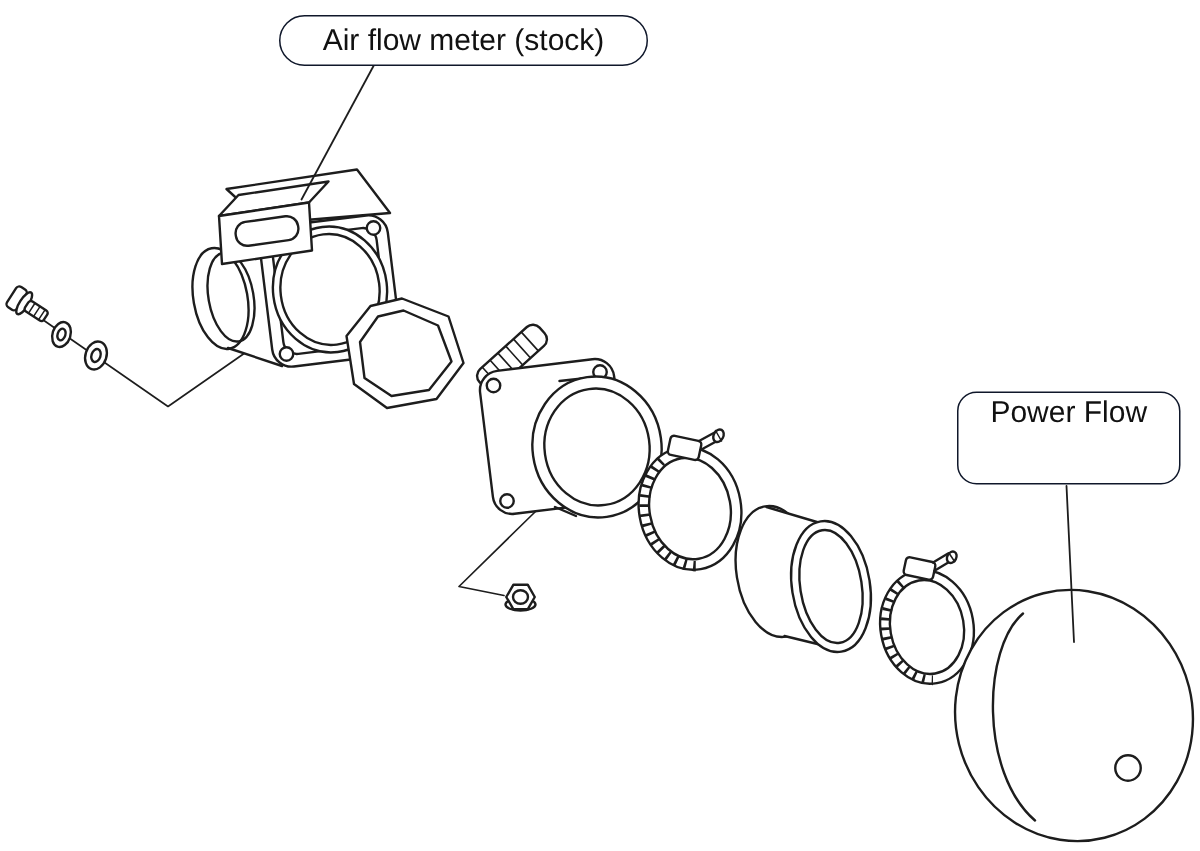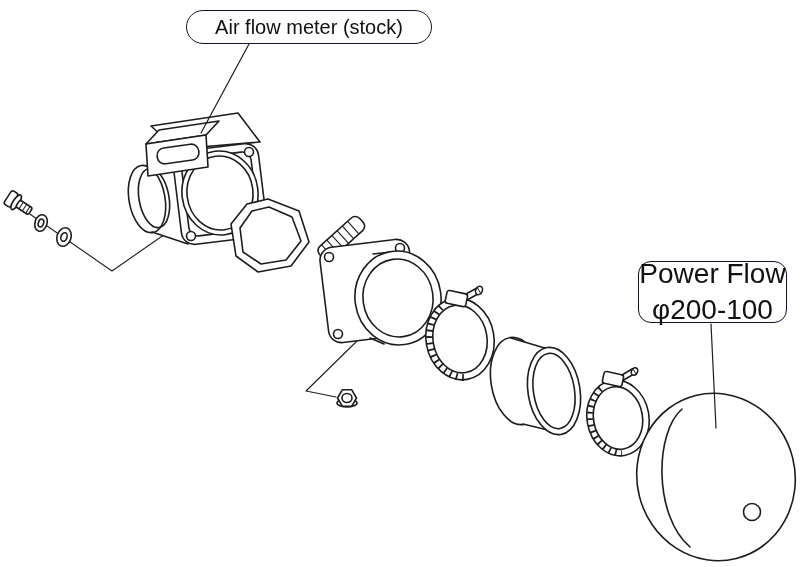--- a/index.html
+++ b/index.html
@@ -22,21 +22,21 @@
     text-align:center;
     box-sizing:border-box;
   }
   #callout-airflow {
     left:186px; top:10px; width:246px; height:34px;
     border-radius:18px; font-size:20px;
   }
   #callout-power {
     left:638px; top:261px; width:149px; height:62px;
     border-radius:13px; flex-direction:column;
-    font-size:28px; line-height:1.3;
+    font-size:20px; line-height:1.3;justify-content:space-between;
   }
 </style>
 </head>
 <body>
 
 <div class="stage">
 
   <svg width="800" height="567" viewBox="0 0 800 567">
     <g stroke="#1d1d1d" stroke-width="1.6" stroke-linecap="round" stroke-linejoin="round" fill="none">
 
@@ -159,16 +159,15 @@
       <path stroke-width="1.2" d="M711,324 L716,428"></path>
     </g>
   </svg>
 
   <div class="callout" id="callout-airflow">
     <span>Air flow meter (stock)</span>
   </div>
 
   <div class="callout" id="callout-power">
     <span>Power Flow</span>
-    <span>φ200-100</span>
   </div>
 
 </div>
 
 </body></html>

